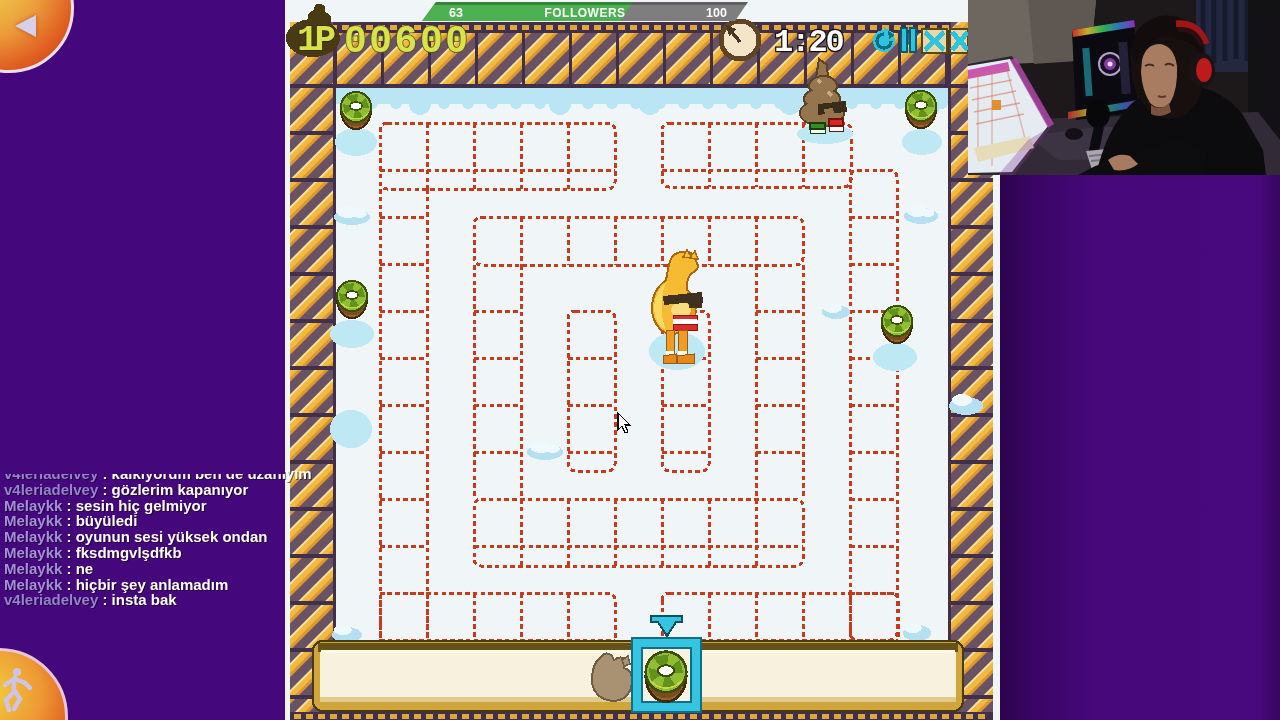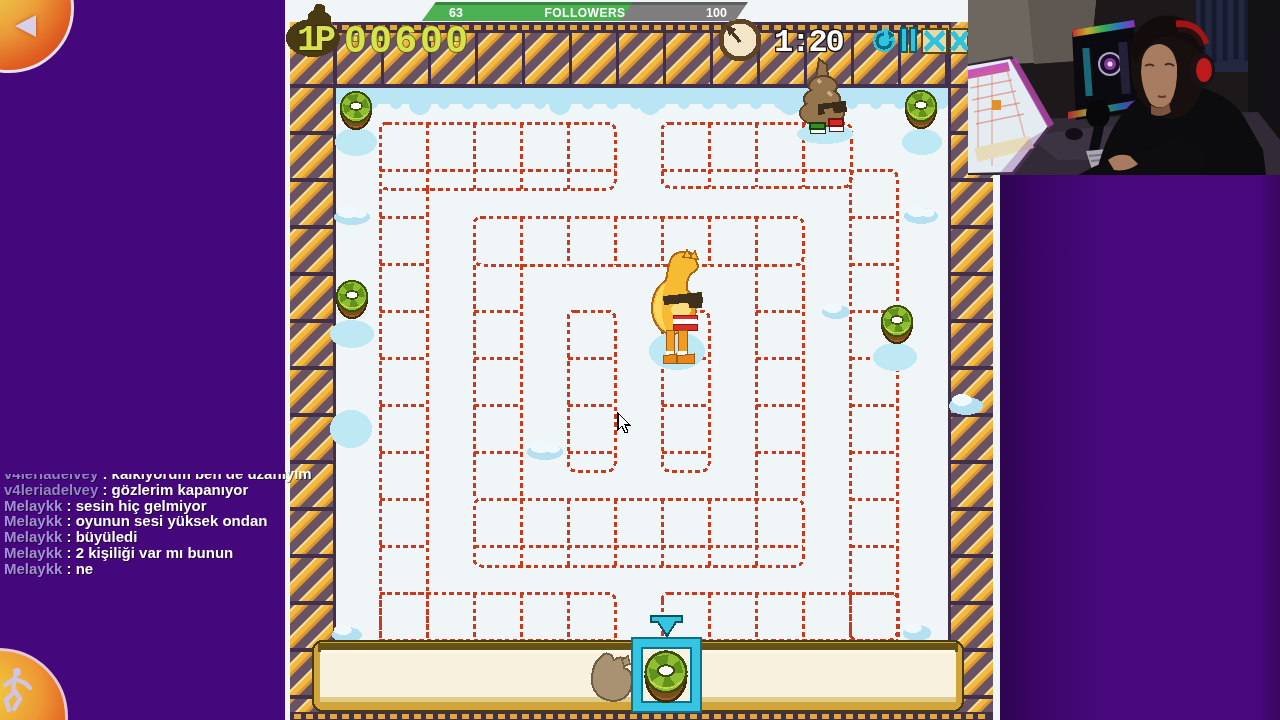--- a/index.html
+++ b/index.html
@@ -549,20 +549,22 @@
 <path d="M15 11 Q13 20 14 26"></path>
 <path d="M14 13 L5 19 M15 13 L25 17 L30 22"></path>
 <path d="M14 26 L6 34 L9 44 M15 25 L20 33 L14 43"></path>
 </g>
 </svg>
 
 <div class="abs" style="left:4px;top:466px;width:290px;font-size:15px;font-weight:bold;line-height:15.8px;color:#fff;text-shadow:1px 1px 0 rgba(0,0,0,.55);white-space:nowrap">
 <div><span style="color:#9583cf">v4leriadelvey</span> : kalkıyorum ben de uzanıyım</div>
 <div><span style="color:#9583cf">v4leriadelvey</span> : gözlerim kapanıyor</div>
 <div><span style="color:#a48fdb">Melaykk</span> : sesin hiç gelmiyor</div>
+<div><span style="color:#a48fdb">Melaykk</span> : büyüledi</div>
 <div><span style="color:#a48fdb">Melaykk</span> : oyunun sesi yüksek ondan</div>
-<div><span style="color:#a48fdb">Melaykk</span> : büyüledi</div>
-<div><span style="color:#a48fdb">Melaykk</span> : 2 kişiliği var mı bunun</div>
+<div><span style="color:#a48fdb">Melaykk</span> : fksdmgvlşdfkb</div>
 <div><span style="color:#a48fdb">Melaykk</span> : ne</div>
+<div><span style="color:#a48fdb">Melaykk</span> : hiçbir şey anlamadım</div>
+<div><span style="color:#9583cf">v4leriadelvey</span> : insta bak</div>
 </div>
 
 <div class="abs" style="left:0;top:455px;width:285px;height:19px;background:#45077c"></div>
 </div>
 
 </body></html>

